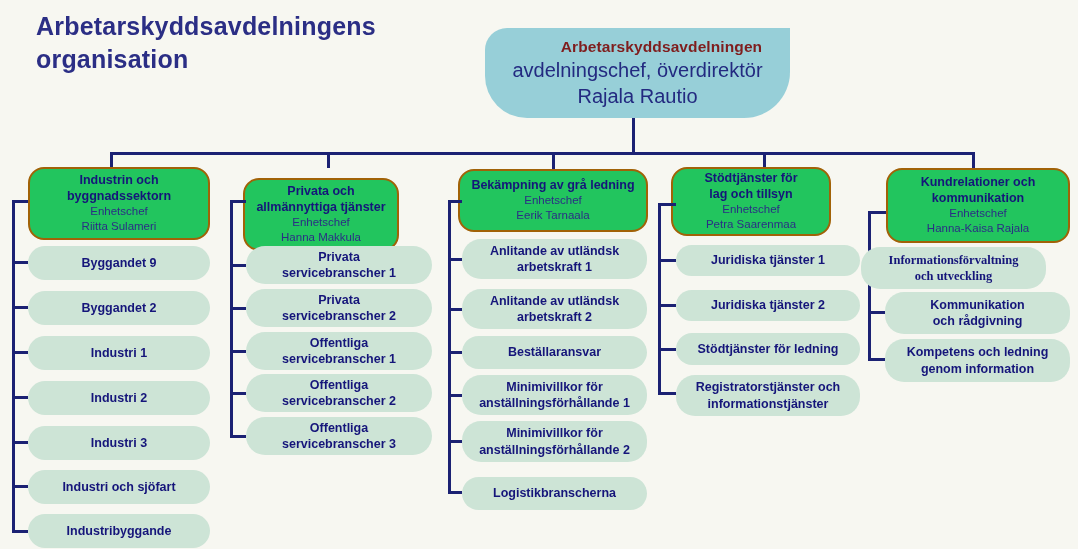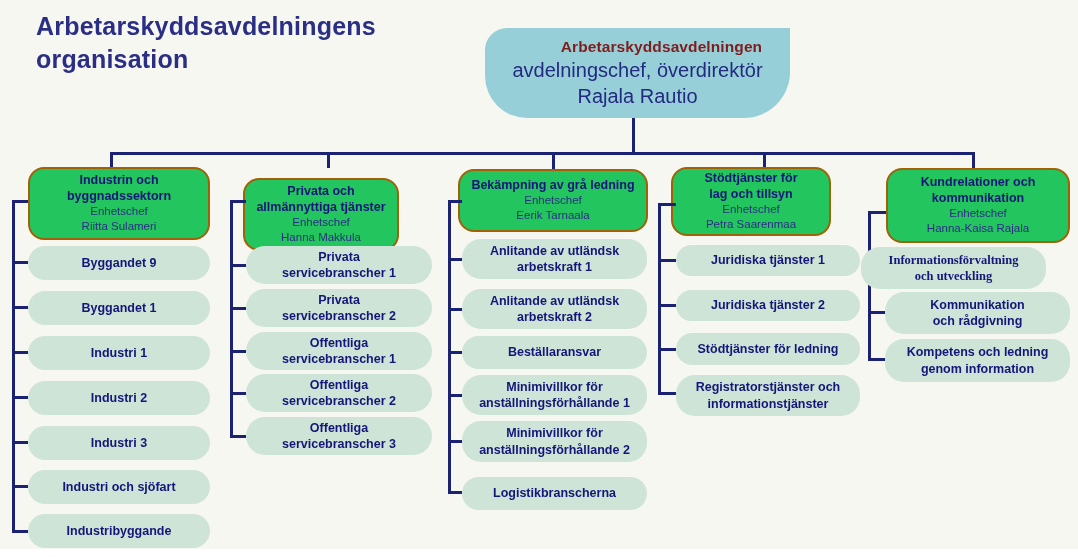--- a/index.html
+++ b/index.html
@@ -88,21 +88,21 @@
 <div class="abs vline" style="left:12px;top:200px;height:333px;"></div>
 <div class="abs hline" style="left:12px;top:200px;width:16px;"></div>
 <div class="abs hline" style="left:12px;top:261px;width:16px;"></div>
 <div class="abs hline" style="left:12px;top:306px;width:16px;"></div>
 <div class="abs hline" style="left:12px;top:351px;width:16px;"></div>
 <div class="abs hline" style="left:12px;top:396px;width:16px;"></div>
 <div class="abs hline" style="left:12px;top:441px;width:16px;"></div>
 <div class="abs hline" style="left:12px;top:485px;width:16px;"></div>
 <div class="abs hline" style="left:12px;top:530px;width:16px;"></div>
 <div class="abs item prewrap" style="left:28px;top:246px;width:182px;height:34px;">Byggandet 9</div>
-<div class="abs item prewrap" style="left:28px;top:291px;width:182px;height:34px;">Byggandet 1</div>
+<div class="abs item prewrap" style="left:28px;top:291px;width:182px;height:34px;">Byggandet 2</div>
 <div class="abs item prewrap" style="left:28px;top:336px;width:182px;height:34px;">Industri 1</div>
 <div class="abs item prewrap" style="left:28px;top:381px;width:182px;height:34px;">Industri 2</div>
 <div class="abs item prewrap" style="left:28px;top:426px;width:182px;height:34px;">Industri 3</div>
 <div class="abs item prewrap" style="left:28px;top:470px;width:182px;height:34px;">Industri och sjöfart</div>
 <div class="abs item prewrap" style="left:28px;top:514px;width:182px;height:34px;">Industribyggande</div>
 
 <div class="abs hdr" style="left:243px;top:178px;width:156px;height:73px;">
   <div class="hdr-title prewrap">Privata och
 allmännyttiga tjänster</div>
   <div class="hdr-sub">Enhetschef</div>

